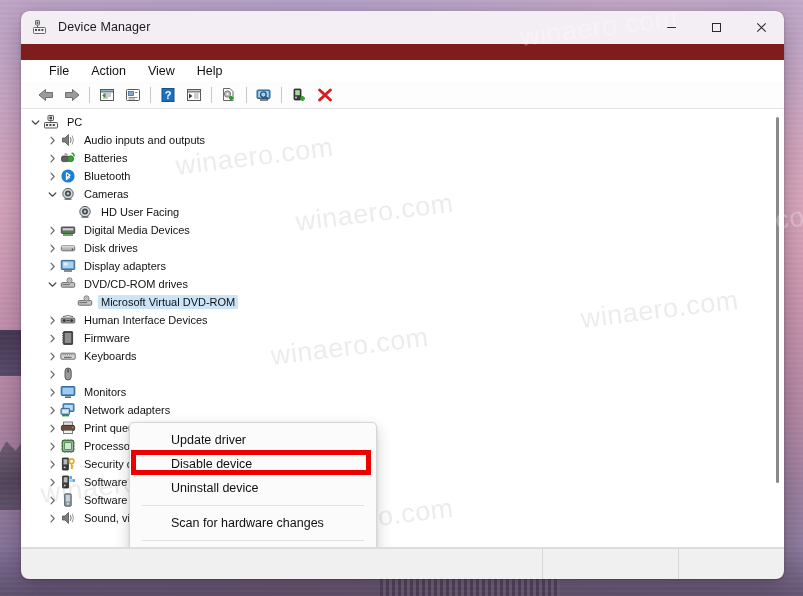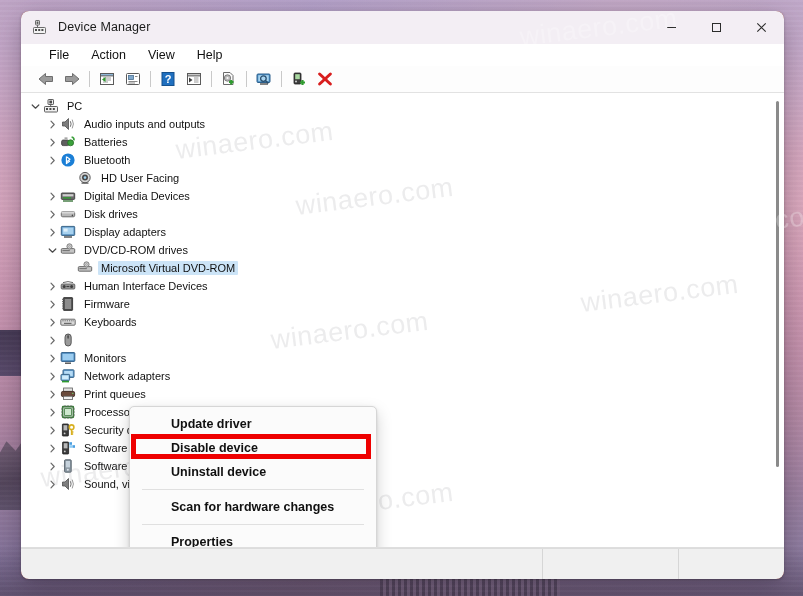--- a/index.html
+++ b/index.html
@@ -83,20 +83,21 @@
   .winbtn{
     width:45px;height:32px;display:flex;align-items:center;justify-content:center;
     font-size:11px;color:#2b2b2b;
   }
   .winbtn svg{display:block;}
 
   
   #menubar{
     height:22px;flex:0 0 22px;background:#ffffff;display:flex;align-items:center;
     padding-left:18px;
+    margin-top:16px;
   }
   .menuitem{
     font-size:12.5px;color:#111;padding:2px 10px;margin-right:2px;
   }
 
   
   #toolbar{
     height:26px;flex:0 0 26px;background:#fdfdfd;
     display:flex;align-items:center;padding-left:12px;
     border-bottom:1px solid #e2e2e2;
@@ -146,21 +147,21 @@
 
   
   #ctxmenu{
     position:absolute;left:108px;top:313px;width:246px;
     background:#fbfbfb;border:1px solid #d6d6d6;border-radius:5px;
     box-shadow:0 6px 16px rgba(0,0,0,.18), 0 1px 3px rgba(0,0,0,.12);
     padding:5px 0 6px 0;z-index:40;
   }
   .ci{
     height:24px;display:flex;align-items:center;padding-left:41px;
-    font-size:12.5px;color:#101010;font-weight:bold;
+    font-size:12.5px;color:#101010;
   }
   .ci.bold{font-weight:bold;}
   .csep{height:1px;background:#e0e0e0;margin:5px 12px 5px 12px;}
   #redbox{
     position:absolute;left:110px;top:341px;width:240px;height:25px;
     border:5px solid #ee0000;box-sizing:border-box;z-index:50;pointer-events:none;
   }
 
   
   .wm{
@@ -358,20 +359,35 @@
               <path d="M3 1.2 L6.2 4.5 L3 7.8" fill="none" stroke="#6a6a6a" stroke-width="1.2" stroke-linecap="round" stroke-linejoin="round"></path>
             </svg>
           </span>
           <span class="ticon"><svg width="16" height="16" viewBox="0 0 16 16">
               <circle cx="8" cy="8" r="6.6" fill="#1b7fd6"></circle>
               <path d="M6.4 4.6 L10 7.2 L6.4 10 M10 9 L6.4 11.6 L6.4 4.6" fill="none" stroke="#fff" stroke-width="1.1" stroke-linejoin="round"></path>
             </svg></span>
           <span class="label-bg">Bluetooth</span>
         </div>
         <div class="row">
+          <span style="display:inline-block;width:23px;flex:0 0 23px"></span>
+          <span class="twisty">
+            <svg width="9" height="9" viewBox="0 0 9 9">
+              <path d="M1.2 3 L4.5 6.2 L7.8 3" fill="none" stroke="#4a4a4a" stroke-width="1.2" stroke-linecap="round" stroke-linejoin="round"></path>
+            </svg>
+          </span>
+          <span class="ticon"><svg width="16" height="16" viewBox="0 0 16 16">
+              <circle cx="8" cy="7.6" r="5.2" fill="#d6d6d6" stroke="#5a5a5a" stroke-width="1"></circle>
+              <circle cx="8" cy="7.6" r="3" fill="#4a4a4a"></circle>
+              <circle cx="8" cy="7.6" r="1.3" fill="#9dd2f0"></circle>
+              <path d="M4.5 13.2 H11.5" stroke="#5a5a5a" stroke-width="1.2"></path>
+            </svg></span>
+          <span class="label-bg">Cameras</span>
+        </div>
+        <div class="row">
           <span style="display:inline-block;width:40px;flex:0 0 40px"></span>
           <span class="twisty"></span>
           <span class="ticon"><svg width="16" height="16" viewBox="0 0 16 16">
               <circle cx="8" cy="7.6" r="5.2" fill="#d6d6d6" stroke="#5a5a5a" stroke-width="1"></circle>
               <circle cx="8" cy="7.6" r="3" fill="#4a4a4a"></circle>
               <circle cx="8" cy="7.6" r="1.3" fill="#9dd2f0"></circle>
               <path d="M4.5 13.2 H11.5" stroke="#5a5a5a" stroke-width="1.2"></path>
             </svg></span>
           <span class="label-bg">HD User Facing</span>
         </div>

